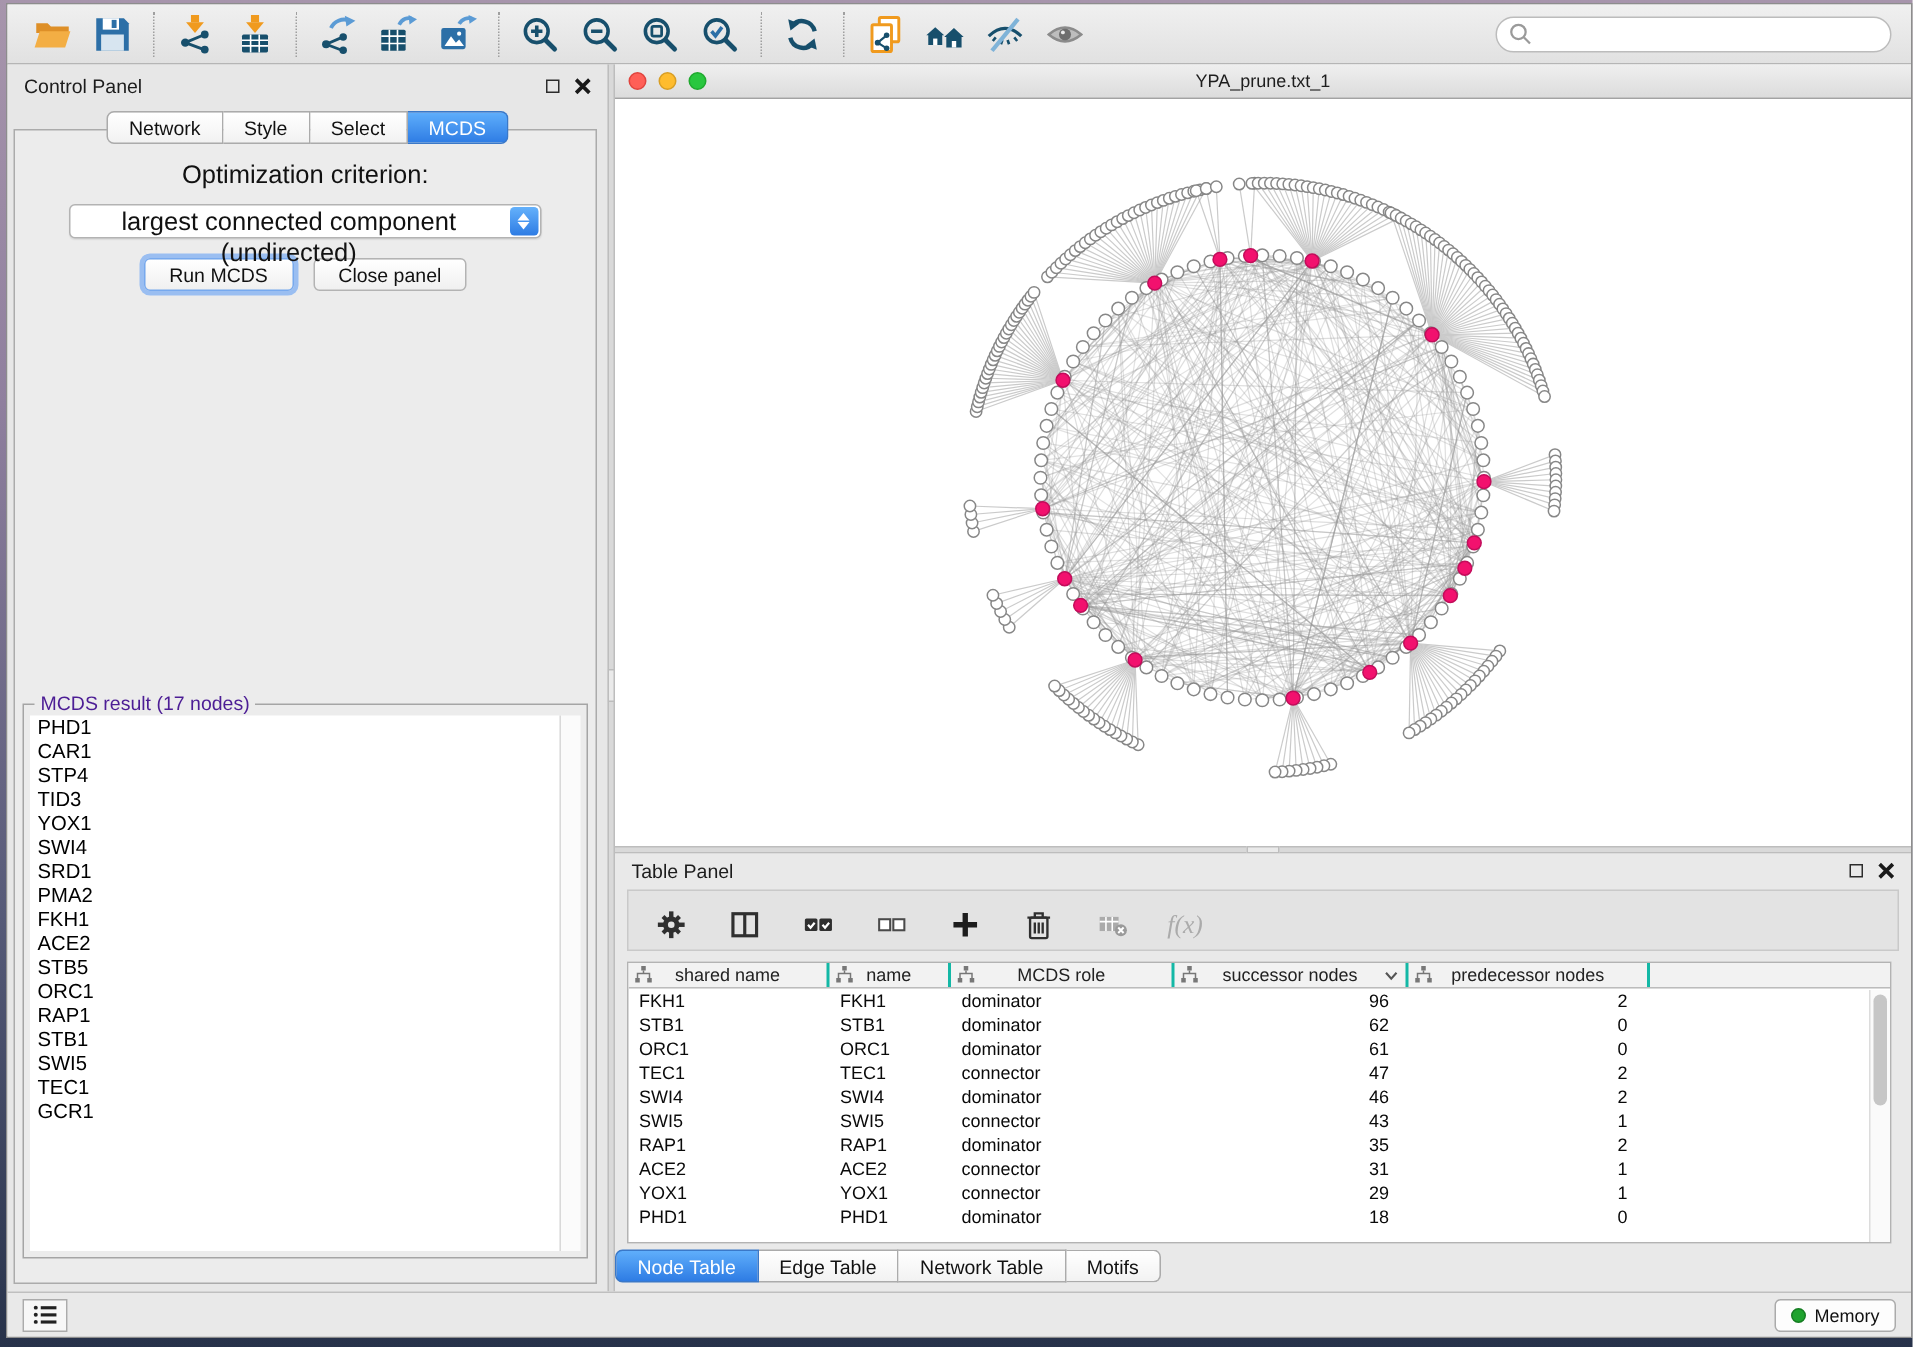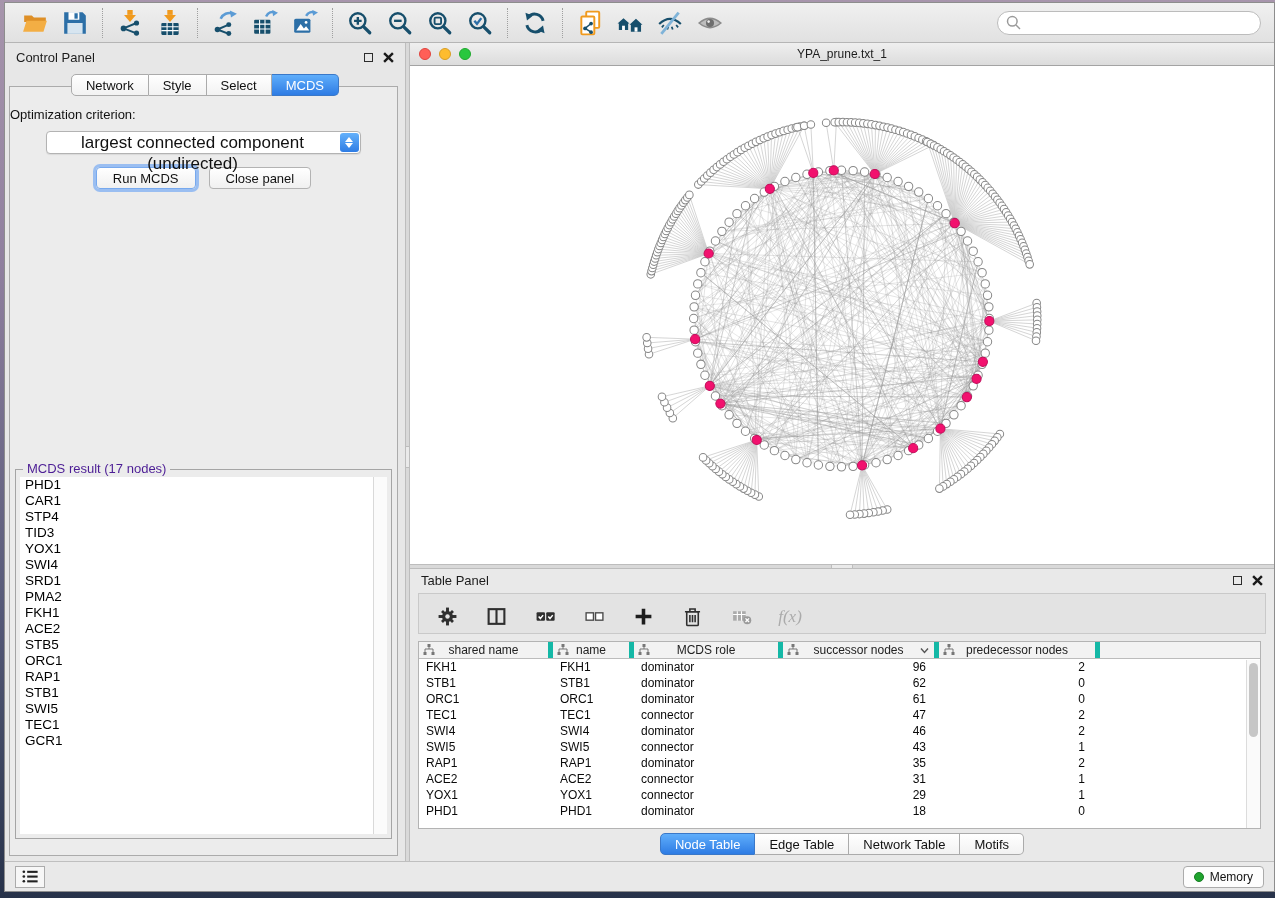--- a/index.html
+++ b/index.html
@@ -27,21 +27,21 @@
   .win-icons{margin-left:auto;display:flex;gap:10px;align-items:center;}
   .float-box{width:9px;height:9px;border:1.5px solid #2c2c2c;display:inline-block;}
   .cp-box{position:absolute;left:4px;right:7px;top:43px;bottom:5px;border:1px solid #ababab;background:#ececec;}
   .cp-tabs{position:absolute;top:31px;left:0;right:0;display:flex;justify-content:center;z-index:2;}
   .seg{display:flex;}
   .seg .tab{height:22px;line-height:21px;padding:0 14px;font-size:13px;color:#111;
             background:linear-gradient(#ffffff,#f2f2f2);border:1px solid #ababab;border-left:none;cursor:default;}
   .seg .tab:first-child{border-left:1px solid #ababab;border-radius:5px 0 0 5px;}
   .seg .tab:last-child{border-radius:0 5px 5px 0;}
   .seg .tab.active{background:linear-gradient(#5FAEFB,#2E7CE4);color:#fff;border-color:#3a78c8;}
-  .opt-label{margin-top:20px;text-align:left;font-size:13px;color:#111;}
+  .opt-label{margin-top:20px;text-align:center;font-size:17px;color:#111;}
   .mac-select{position:relative;margin:9px auto 0;width:315px;height:23px;border:1px solid #b3b3b3;border-radius:4px;
               background:#fff;box-shadow:0 1px 1px rgba(0,0,0,.08);}
   .mac-select .val{position:absolute;left:0;right:22px;top:0;bottom:0;line-height:21px;text-align:center;font-size:17px;color:#111;}
   .stepper{position:absolute;right:1px;top:1px;bottom:1px;width:19px;border-radius:3px;background:linear-gradient(#64B1FB,#2E7CE4);}
   .stepper .up{position:absolute;left:5px;top:4px;width:0;height:0;border-left:4.5px solid transparent;border-right:4.5px solid transparent;border-bottom:5px solid #fff;}
   .stepper .dn{position:absolute;left:5px;bottom:4px;width:0;height:0;border-left:4.5px solid transparent;border-right:4.5px solid transparent;border-top:5px solid #fff;}
   .btn-row{margin-top:13px;display:flex;justify-content:center;gap:13px;}
   .mac-btn{height:22px;padding:0 16px;font:13px "Liberation Sans",sans-serif;color:#111;
            background:linear-gradient(#ffffff,#f0f0f0);border:1px solid #b3b3b3;border-radius:4px;cursor:default;}
   .mac-btn.focus{box-shadow:0 0 0 3px rgba(100,160,245,.6);border-color:#77a9ee;}
@@ -73,32 +73,32 @@
 
   
   .table-panel{flex:1;position:relative;background:#e9e9e9;}
   .tp-header{height:23px;display:flex;align-items:center;padding:0 11px;}
   .tp-toolbar{margin:1px 8px 0;height:41px;background:#e3e3e3;border:1px solid #c9c9c9;
               display:flex;align-items:center;gap:23px;padding:0 15px;}
   .ttb{width:26px;height:26px;display:flex;align-items:flex-end;justify-content:center;background:none;border:none;cursor:default;}
   .fx{font:italic 17px "Liberation Serif",serif;color:#ababab;}
   .table-wrap{position:absolute;left:8px;right:13px;top:72px;bottom:32px;background:#fff;border:1px solid #b3b3b3;overflow:hidden;}
   .thead{height:17px;background:#f2f2f2;border-bottom:1px solid #bcbcbc;display:flex;}
-  .th{position:relative;font-size:12px;color:#222;text-align:center;line-height:16px;border-right:5px solid #14b8a6;flex:none;}
+  .th{position:relative;font-size:12px;color:#222;text-align:center;line-height:16px;border-right:2px solid #14b8a6;flex:none;}
   .th .tree{position:absolute;left:4px;top:2px;}
   .th .sort{position:absolute;right:5px;top:5px;}
   .c1{width:134px;} .c2{width:81px;} .c3{width:149px;} .c4{width:156px;} .c5{width:161px;} .cf{flex:1;border-right:none;}
   .trow{display:flex;height:16px;align-items:center;font-size:12px;color:#0a0a0a;}
   .tcell{flex:none;white-space:nowrap;overflow:hidden;}
   .tcell.c1,.tcell.c2,.tcell.c3{padding-left:7px;}
   .tcell.c4{text-align:right;padding-right:13px;}
   .tcell.c5{text-align:right;padding-right:15px;}
   .tscroll{position:absolute;top:18px;right:0;bottom:0;width:14px;background:#fafafa;border-left:1px solid #dcdcdc;}
   .tthumb{position:absolute;top:3px;left:2px;width:9px;height:74px;background:#c6c6c6;border-radius:5px;}
-  .tp-tabs{position:absolute;bottom:6px;left:0;right:0;display:flex;justify-content:center;}
+  .tp-tabs{position:absolute;bottom:6px;left:0;right:0;display:flex;justify-content:flex-start;}
 
   
   .statusbar{position:absolute;left:0;right:0;bottom:0;height:30px;background:#e9e9e9;border-top:1px solid #bfbfbf;
              display:flex;align-items:center;padding:0 10px;}
   .list-btn{width:30px;height:22px;background:#f7f7f7;border:1px solid #ababab;display:flex;align-items:center;justify-content:center;}
   .memory-btn{margin-left:auto;height:22px;display:flex;align-items:center;gap:6px;padding:0 10px;
               background:#fdfdfd;border:1px solid #ababab;border-radius:4px;font-size:12px;color:#111;}
   .mem-dot{width:10px;height:10px;border-radius:50%;background:#1FA32E;border:1px solid #157D22;}
 </style>
 </head>

